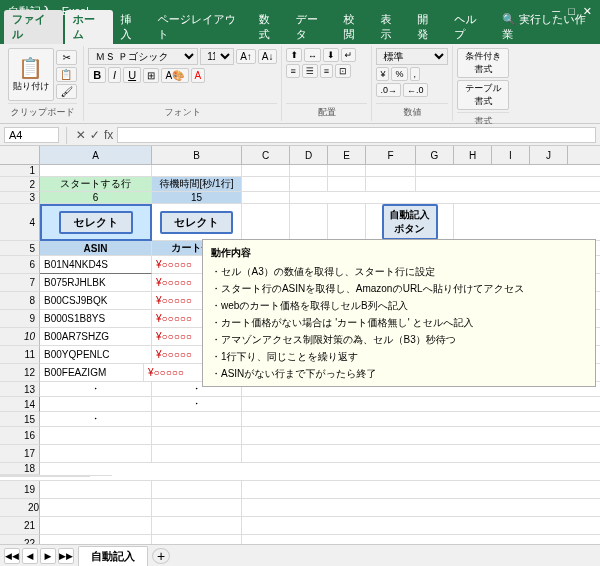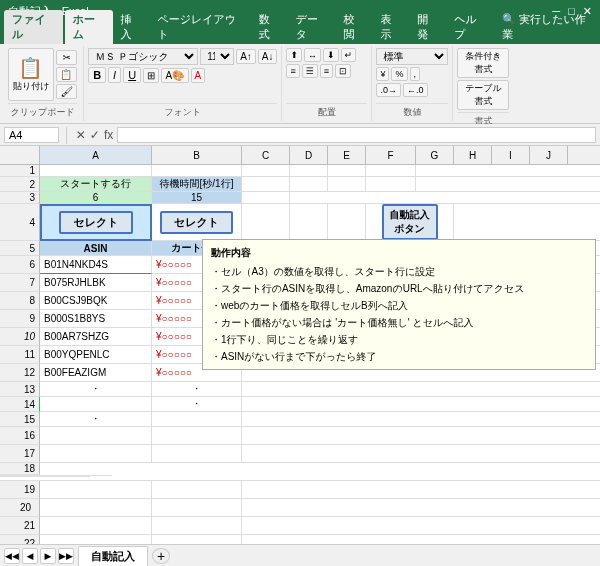--- a/index.html
+++ b/index.html
@@ -228,21 +228,21 @@
       <div style="flex:1; border-bottom:1px solid #ddd;"></div>
     </div>
             <div style="display: flex; height: 18px;">
       <div style="width:40px; min-width:40px; background:#f0f0f0; border-right:1px solid #bbb; border-bottom:1px solid #ddd; font-size:10px; text-align:right; padding-right:4px; display:flex; align-items:center; justify-content:flex-end;">11</div>
       <div style="width:112px; border-right:1px solid #ddd; border-bottom:1px solid #ddd; font-size:10px; padding:0 4px; display:flex; align-items:center;">B00YQPENLC</div>
       <div style="width:90px; border-right:1px solid #ddd; border-bottom:1px solid #ddd; font-size:10px; padding:0 4px; display:flex; align-items:center; color:#cc0000;">¥○○○○○</div>
       <div style="flex:1; border-bottom:1px solid #ddd;"></div>
     </div>
             <div style="display: flex; height: 18px;">
       <div style="width:40px; min-width:40px; background:#f0f0f0; border-right:1px solid #bbb; border-bottom:1px solid #ddd; font-size:10px; text-align:right; padding-right:4px; display:flex; align-items:center; justify-content:flex-end;">12</div>
-      <div style="width:112px; border-right:1px solid #ddd; border-bottom:1px solid #ddd; font-size:10px; padding:0 4px; display:flex; align-items:center;">B00FEAZIGM</div>
+      <div style="width:104px; border-right:1px solid #ddd; border-bottom:1px solid #ddd; font-size:10px; padding:0 4px; display:flex; align-items:center;">B00FEAZIGM</div>
       <div style="width:90px; border-right:1px solid #ddd; border-bottom:1px solid #ddd; font-size:10px; padding:0 4px; display:flex; align-items:center; color:#cc0000;">¥○○○○○</div>
       <div style="flex:1; border-bottom:1px solid #ddd;"></div>
     </div>
           </div>
 
         <div style="display:flex; height:18px;">
           <div style="width:40px; min-width:40px; background:#f0f0f0; border-right:1px solid #bbb; border-bottom:1px solid #ddd; font-size:10px; text-align:right; padding-right:4px; display:flex; align-items:center; justify-content:flex-end;">13</div>
           <div style="width:112px; border-right:1px solid #ddd; border-bottom:1px solid #ddd; font-size:10px; padding:0 2px; display:flex; align-items:center; justify-content:center;">・</div>
           <div style="width:90px; border-right:1px solid #ddd; border-bottom:1px solid #ddd; font-size:10px; padding:0 2px; display:flex; align-items:center; justify-content:center;">・</div>
           <div style="flex:1; border-bottom:1px solid #ddd;"></div>
@@ -279,21 +279,21 @@
       <div style="width:90px; border-right:1px solid #ddd; border-bottom:1px solid #ddd;"></div>
       <div style="flex:1; border-bottom:1px solid #ddd;"></div>
     </div>
             <div style="display: flex; height: 18px;">
       <div style="width:40px; min-width:40px; background:#f0f0f0; border-right:1px solid #bbb; border-bottom:1px solid #ddd; font-size:10px; text-align:right; padding-right:4px; display:flex; align-items:center; justify-content:flex-end;">19</div>
       <div style="width:112px; border-right:1px solid #ddd; border-bottom:1px solid #ddd;"></div>
       <div style="width:90px; border-right:1px solid #ddd; border-bottom:1px solid #ddd;"></div>
       <div style="flex:1; border-bottom:1px solid #ddd;"></div>
     </div>
             <div style="display: flex; height: 18px;">
-      <div style="width:40px; min-width:40px; background:#f0f0f0; border-right:1px solid #bbb; border-bottom:1px solid #ddd; font-size:10px; text-align:right; padding-right:8px; display:flex; align-items:center; justify-content:flex-end;">20</div>
+      <div style="width:40px; min-width:40px; background:#f0f0f0; border-right:1px solid #bbb; border-bottom:1px solid #ddd; font-size:10px; text-align:right; padding-right:0; display:flex; align-items:center; justify-content:flex-end;">20</div>
       <div style="width:112px; border-right:1px solid #ddd; border-bottom:1px solid #ddd;"></div>
       <div style="width:90px; border-right:1px solid #ddd; border-bottom:1px solid #ddd;"></div>
       <div style="flex:1; border-bottom:1px solid #ddd;"></div>
     </div>
             <div style="display: flex; height: 18px;">
       <div style="width:40px; min-width:40px; background:#f0f0f0; border-right:1px solid #bbb; border-bottom:1px solid #ddd; font-size:10px; text-align:right; padding-right:4px; display:flex; align-items:center; justify-content:flex-end;">21</div>
       <div style="width:112px; border-right:1px solid #ddd; border-bottom:1px solid #ddd;"></div>
       <div style="width:90px; border-right:1px solid #ddd; border-bottom:1px solid #ddd;"></div>
       <div style="flex:1; border-bottom:1px solid #ddd;"></div>
     </div>
@@ -304,20 +304,21 @@
       <div style="flex:1; border-bottom:1px solid #ddd;"></div>
     </div>
           </div>
 
         <div style="position:absolute; top:74px; left:202px; right:4px; border:1px solid #aaa; background:#fffff0; padding:4px 8px; font-size:10px; line-height:1.7; z-index:10;">
           <div style="font-weight:bold; margin-bottom:2px;">動作内容</div>
           <div>・セル（A3）の数値を取得し、スタート行に設定</div>
           <div>・スタート行のASINを取得し、AmazonのURLへ貼り付けてアクセス</div>
           <div>・webのカート価格を取得しセルB列へ記入</div>
           <div>・カート価格がない場合は 'カート価格無し' とセルへ記入</div>
+          <div>・アマゾンアクセス制限対策の為、セル（B3）秒待つ</div>
           <div>・1行下り、同じことを繰り返す</div>
           <div>・ASINがない行まで下がったら終了</div>
         </div>
 
       </div>
     </div>
   </div>
 
   <div style="background:#f0f0f0; border-top:1px solid #ccc; display:flex; align-items:center; height:22px; padding:0 4px;">
     <div style="display:flex; gap:2px; margin-right:4px;">

